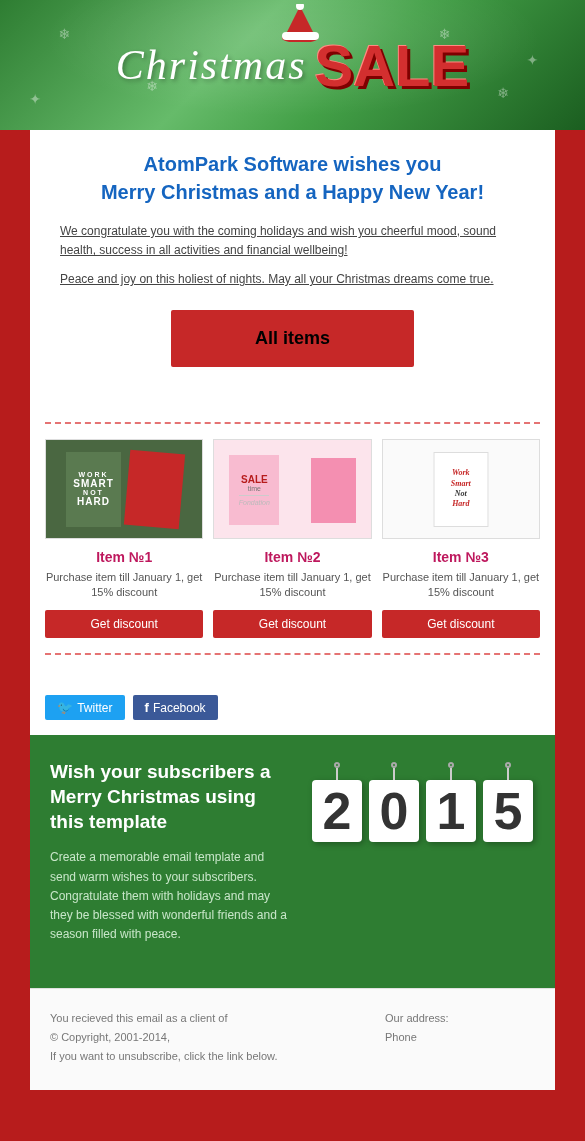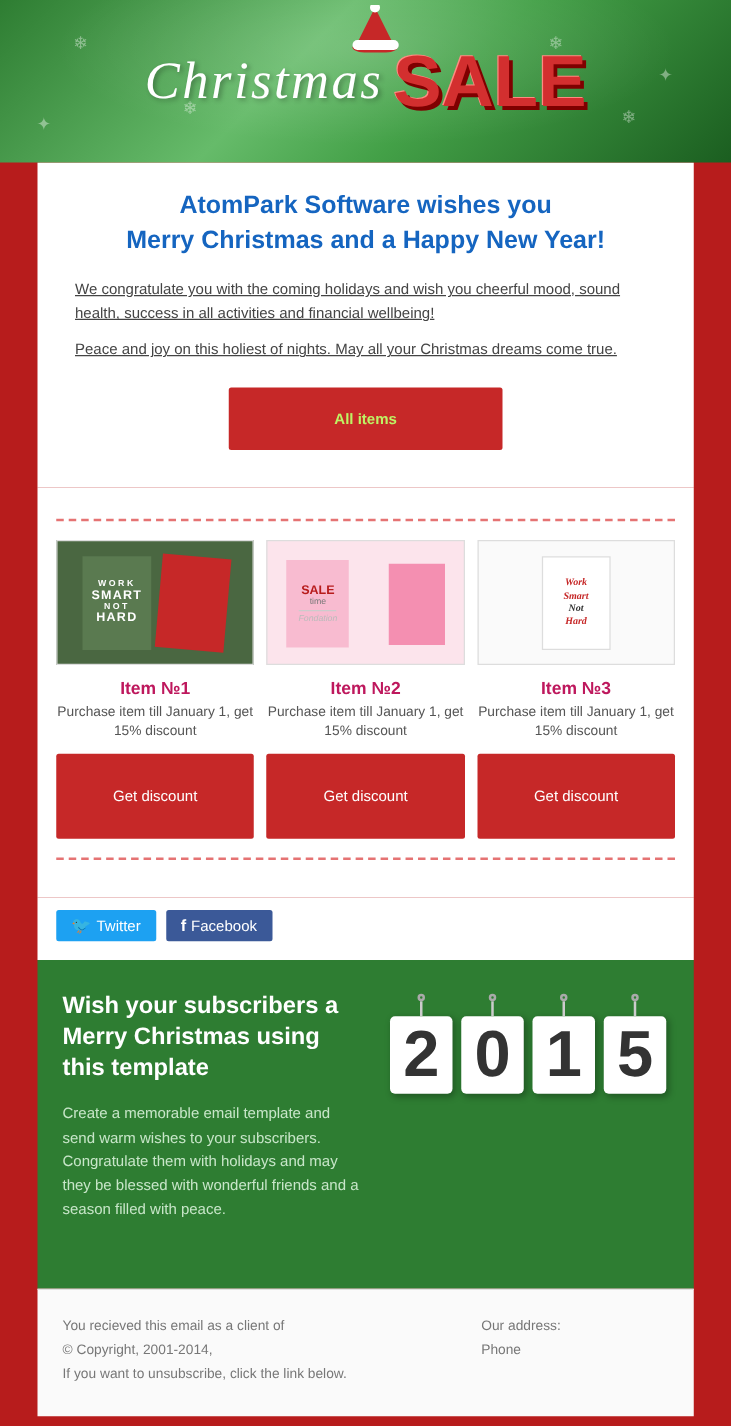--- a/index.html
+++ b/index.html
@@ -70,24 +70,24 @@
       line-height: 1.6;
       margin-bottom: 10px;
       text-decoration: underline;
     }
     .all-items-btn-wrapper {
       text-align: center;
       margin: 20px 0 10px 0;
     }
     .all-items-btn {
       background: #c62828;
-      color: #bef264;
+      color: #000000;
       border: none;
       padding: 18px 84px;
-      font-size: 12px;
+      font-size: 18px;
       font-weight: bold;
       cursor: pointer;
       display: inline-block;
       border-radius: 2px;
     }
     
     .dotted-divider {
       border: none;
       border-top: 2px dashed #e57373;
       margin: 15px 0;
@@ -208,21 +208,21 @@
     .product-desc {
       color: #555;
       font-size: 11px;
       line-height: 1.4;
       margin-bottom: 10px;
     }
     .get-discount-btn {
       background: #c62828;
       color: white;
       border: none;
-      padding: 27px 14px;
+      padding: 7px 14px;
       font-size: 12px;
       cursor: pointer;
       display: inline-block;
       border-radius: 2px;
       width: 100%;
     }
     
     .social-section {
       background: #ffffff;
       padding: 10px 15px 15px 15px;
@@ -250,21 +250,21 @@
       font-size: 12px;
       border-radius: 2px;
       cursor: pointer;
       display: flex;
       align-items: center;
       gap: 4px;
     }
     
     .promo-section {
       background: #2e7d32;
-      padding: 25px 20px 42px 20px;
+      padding: 25px 20px 32px 20px;
       margin: 0 30px;
       display: flex;
       gap: 20px;
       align-items: flex-start;
     }
     .promo-text {
       flex: 1;
     }
     .promo-title {
       color: white;

